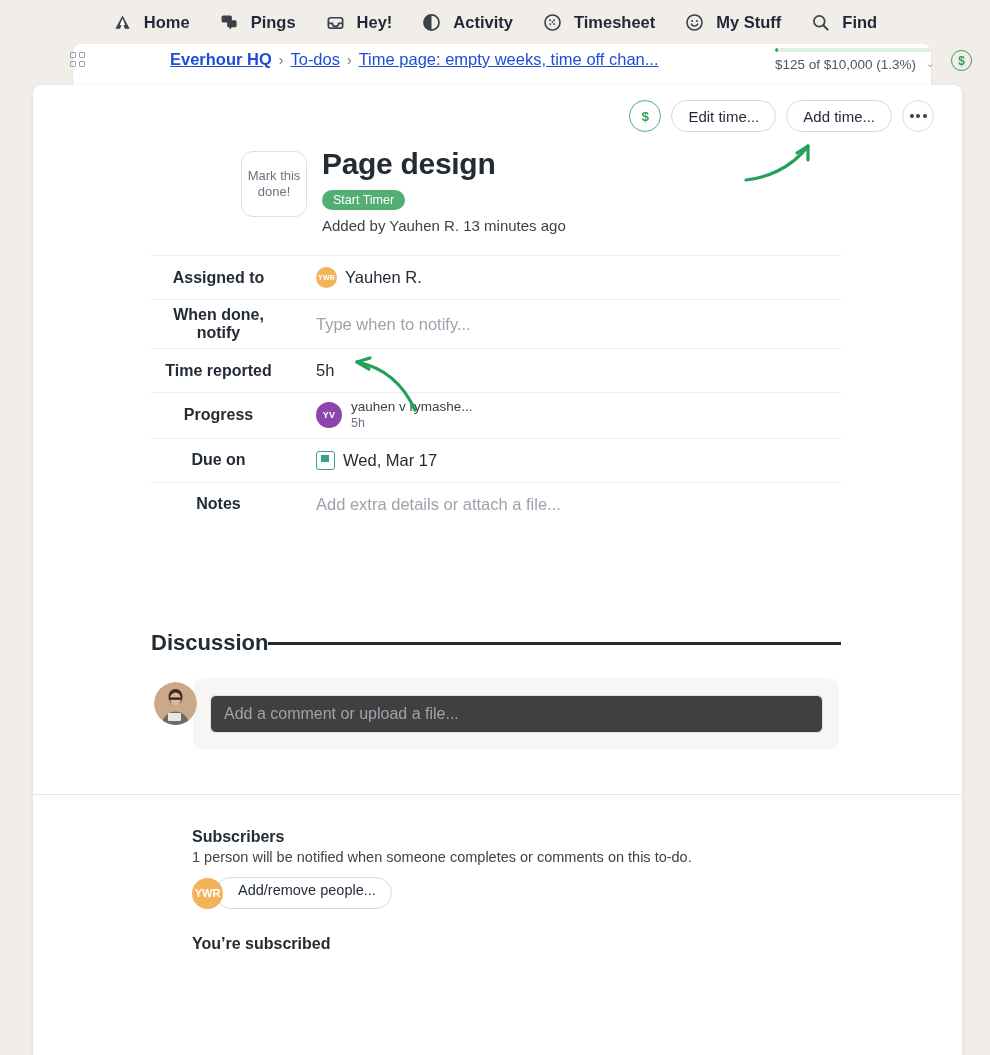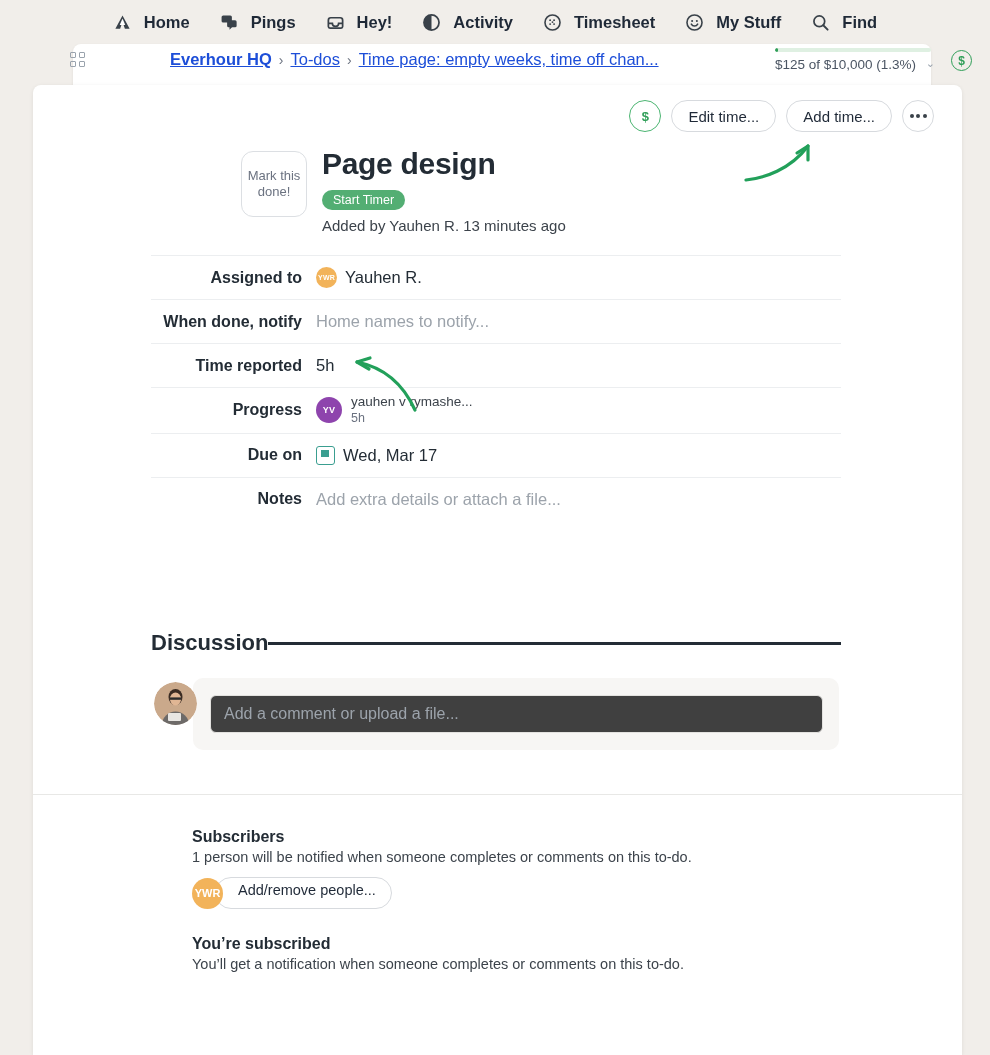--- a/index.html
+++ b/index.html
@@ -130,21 +130,21 @@
   }
 
   
   .fields { position: absolute; left: 151px; top: 255px; width: 690px; }
   .frow {
     display: flex; align-items: center;
     border-top: 1px solid #eceef0; min-height: 44px; padding: 6px 0;
   }
   .frow:first-child { border-top: 1px solid #eceef0; }
   .flabel {
-    width: 165px; text-align: right; padding-right: 14px;
+    width: 165px; text-align: center; padding-right: 30px;
     font-size: 16px; font-weight: 700; color: #232c35; flex: none;
   }
   .fval { font-size: 16.5px; color: #232c35; display: flex; align-items: center; gap: 8px; }
   .fval.muted { color: #9ca3ab; }
   .avatar {
     width: 21px; height: 21px; border-radius: 50%;
     display: flex; align-items: center; justify-content: center;
     font-size: 7px; font-weight: 700; color: #fff; letter-spacing: .2px; flex: none;
   }
   .avatar.orange { background: #f2b35a; }
@@ -358,21 +358,21 @@
   <div class="frow">
     <div class="flabel">Assigned to</div>
     <div class="fval">
       <span class="avatar orange">YWR</span>
       <span>Yauhen R.</span>
     </div>
   </div>
 
   <div class="frow">
     <div class="flabel">When done, notify</div>
-    <div class="fval muted">Home names to notify...</div>
+    <div class="fval muted">Type when to notify...</div>
   </div>
 
   <div class="frow">
     <div class="flabel">Time reported</div>
     <div class="fval">5h</div>
   </div>
 
 
   <div class="frow">
     <div class="flabel">Progress</div>
@@ -426,21 +426,20 @@
   <div class="sub-h">Subscribers</div>
   <div class="sub-p">1 person will be notified when someone completes or comments on this to-do.</div>
   <div class="sub-row">
     <span class="sub-avatar">YWR</span>
     <button class="btn-outline">Add/remove people...</button>
   </div>
 </div>
 
 <div class="subs2">
   <div class="sub-h">You’re subscribed</div>
-  <div class="sub-p">You’ll get a notification when someone completes or comments on this to-do.</div>
 </div>
 
 <div class="arrow arrow-1">
   <svg width="80" height="50" viewBox="0 0 80 50">
     <path d="M4 44 C 22 42, 48 34, 66 10" fill="none" stroke="#22a05a" stroke-width="3.2" stroke-linecap="round"></path>
     <path d="M66 10 L 55 17 M66 10 L 66 24" fill="none" stroke="#22a05a" stroke-width="3.2" stroke-linecap="round"></path>
   </svg>
 </div>
 
 <div class="arrow arrow-2">

